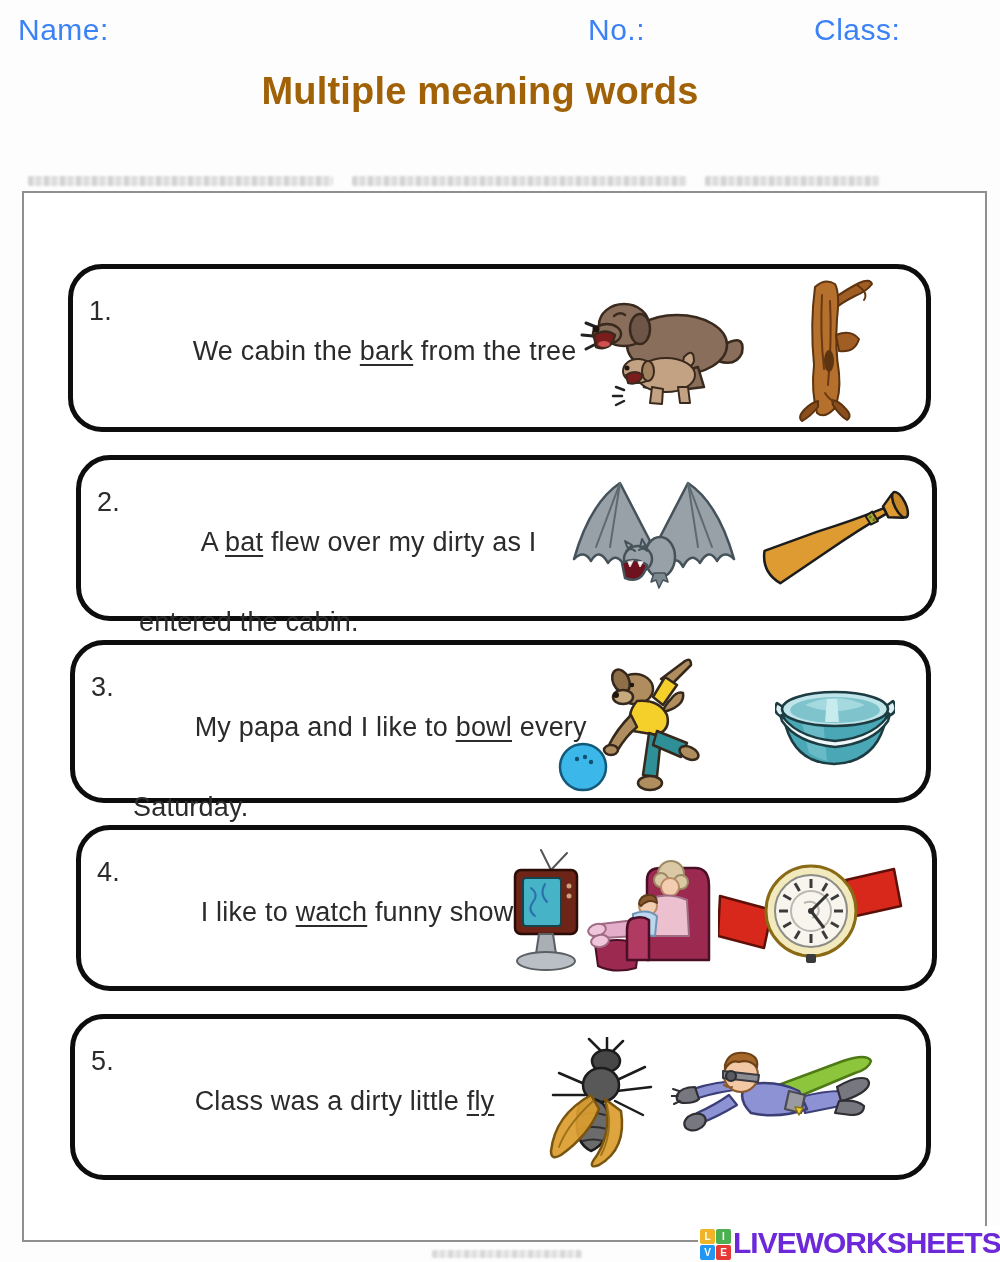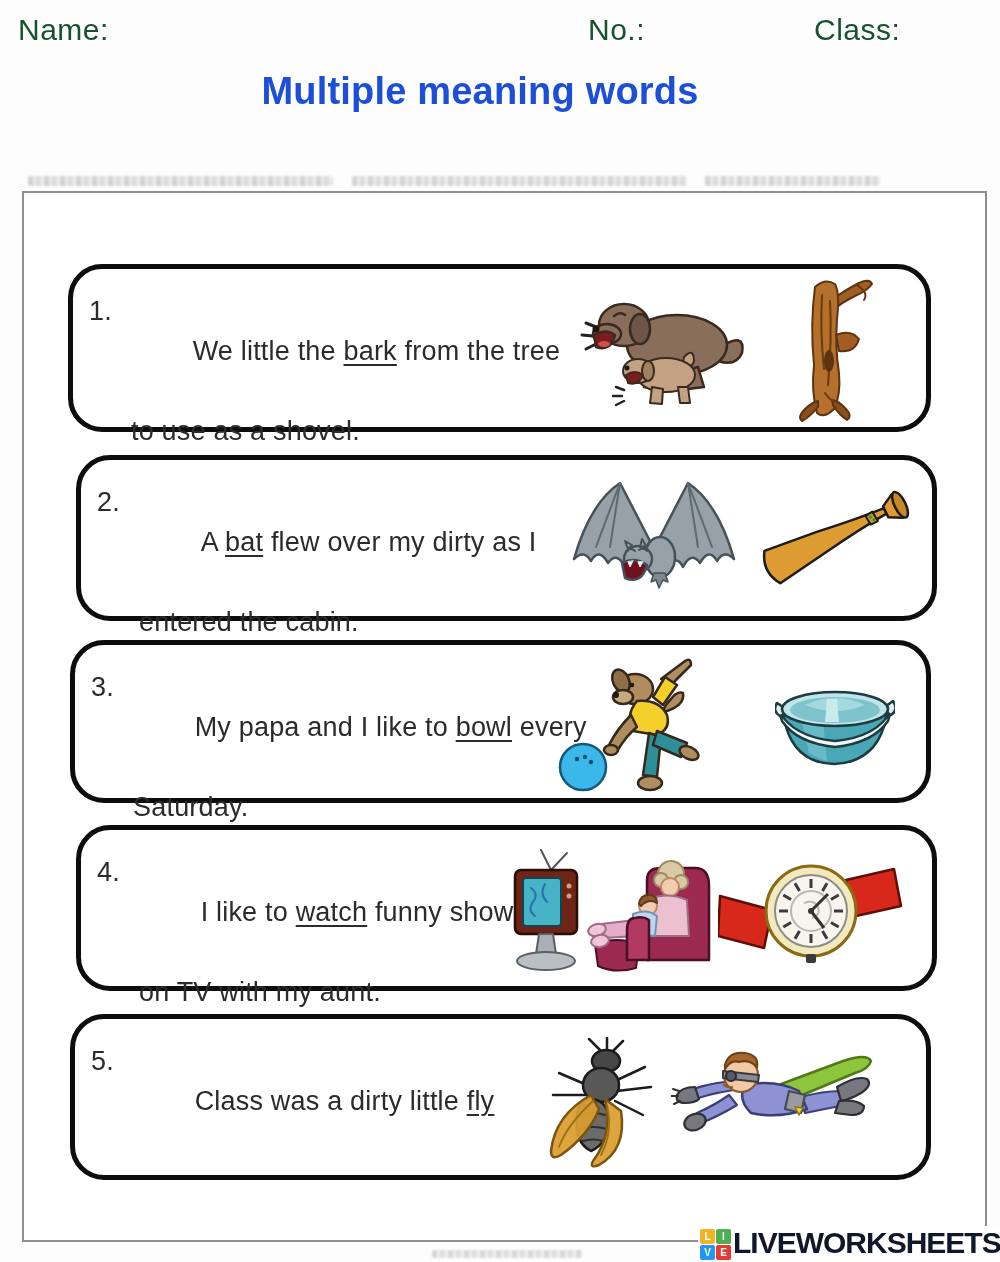--- a/index.html
+++ b/index.html
@@ -1,25 +1,25 @@
 <!DOCTYPE html>
 <html><head>
 <meta charset="utf-8">
 <style>
   html,body{margin:0;padding:0;}
   body{width:1000px;height:1262px;background:#fdfdfd;font-family:"Liberation Sans",sans-serif;}
   .page{position:relative;width:1000px;height:1262px;overflow:hidden;background:#fdfdfd;}
 
-  .hdr-label{position:absolute;top:13px;font-size:30px;color:#14532d;letter-spacing:.5px;}
+  .hdr-label{position:absolute;top:13px;font-size:30px;color:#3b82f6;letter-spacing:.5px;}
   .hdr-name{left:18px;}
   .hdr-no{left:588px;text-align:center;}
   .hdr-class{left:795px;margin-left:19px;}
 
   .title{position:absolute;top:70px;left:0;width:960px;text-align:center;
-         font-size:38px;font-weight:bold;color:#1d4ed8;letter-spacing:.2px;}
+         font-size:38px;font-weight:bold;color:#a16207;letter-spacing:.2px;}
 
   .smudge{position:absolute;height:10px;border-radius:2px;opacity:.5;filter:blur(1.1px);
           background:repeating-linear-gradient(90deg,#ababab 0 5px,#d8d8d8 5px 8px,#bdbdbd 8px 13px,#e2e2e2 13px 16px);}
   .sm1{top:176px;left:28px;width:305px;}
   .sm2{top:176px;left:352px;width:335px;}
   .sm3{top:176px;left:705px;width:175px;}
   .sm4{top:1250px;left:432px;width:150px;height:8px;opacity:.45;}
 
   .main-box{position:absolute;left:22px;top:191px;width:965px;height:1051px;
             border:2px solid #8f8f8f;background:#fff;box-sizing:border-box;}
@@ -64,22 +64,21 @@
   <div class="smudge sm2"></div>
   <div class="smudge sm3"></div>
   <div class="smudge sm4"></div>
 
   <div class="main-box"></div>
 
   <div class="row-card rc1">
     <div class="row-text">
       <span class="row-num">1.</span>
       <span class="row-lines">
-        <span class="l1"><span>We little the </span><span class="uw">bark</span><span> from the tree</span></span>
-        <span class="l2">to use as a shovel.</span>
+        <span class="l1"><span>We cabin the </span><span class="uw">bark</span><span> from the tree</span></span>
       </span>
     </div>
     <span class="img r1a">
       <svg width="170" height="132" viewBox="0 0 170 132">
         <g stroke="#3a2a1e" stroke-width="2.5" stroke-linejoin="round" stroke-linecap="round">
           <path d="M6,36 L16,40 M2,48 L13,49 M6,62 L16,57" fill="none" stroke="#222" stroke-width="3"></path>
           <path d="M140,60 Q166,44 162,66 Q156,80 138,74 Z" fill="#8a6e5c"></path>
           <ellipse cx="97" cy="58" rx="50" ry="30" fill="#8a6e5c"></ellipse>
           <path d="M118,80 L124,100 L108,102 L104,84 Z" fill="#8a6e5c"></path>
           <path d="M66,80 L64,100 L78,102 L80,84 Z" fill="#8a6e5c"></path>
@@ -207,21 +206,20 @@
         </g>
       </svg>
     </span>
   </div>
 
   <div class="row-card rc4">
     <div class="row-text">
       <span class="row-num">4.</span>
       <span class="row-lines">
         <span class="l1"><span>I like to </span><span class="uw">watch</span><span> funny shows</span></span>
-        <span class="l2">on TV with my aunt.</span>
       </span>
     </div>
     <span class="img r4a">
       <svg width="215" height="138" viewBox="0 0 215 138">
         <g stroke="#333" stroke-width="2" stroke-linejoin="round" stroke-linecap="round">
           <path d="M52,24 L42,4 M52,24 L68,7" stroke="#555"></path>
           <rect x="16" y="24" width="62" height="64" rx="6" fill="#6e2417" stroke="#2a0d06" stroke-width="2.5"></rect>
           <rect x="24" y="32" width="38" height="48" rx="3" fill="#46b4c6" stroke="#16444c"></rect>
           <path d="M32,42 q8,6 2,14 q-6,8 2,14 M46,38 q-6,10 2,18" fill="none" stroke="#2b6fae"></path>
           <circle cx="70" cy="40" r="2.5" fill="#caa27b" stroke="none"></circle>
@@ -326,16 +324,16 @@
     </span>
   </div>
 
   <div class="logo">
     <div class="logo-tiles">
       <span class="logo-tile" style="background: rgb(240, 180, 41);">L</span>
       <span class="logo-tile" style="background: rgb(76, 175, 80);">I</span>
       <span class="logo-tile" style="background: rgb(33, 150, 243);">V</span>
       <span class="logo-tile" style="background: rgb(229, 57, 53);">E</span>
     </div>
-    <span class="logo-text" style="color: #0f172a;">LIVEWORKSHEETS</span>
+    <span class="logo-text" style="color: #6d28d9;">LIVEWORKSHEETS</span>
   </div>
 
 </div>
 
 </body></html>

